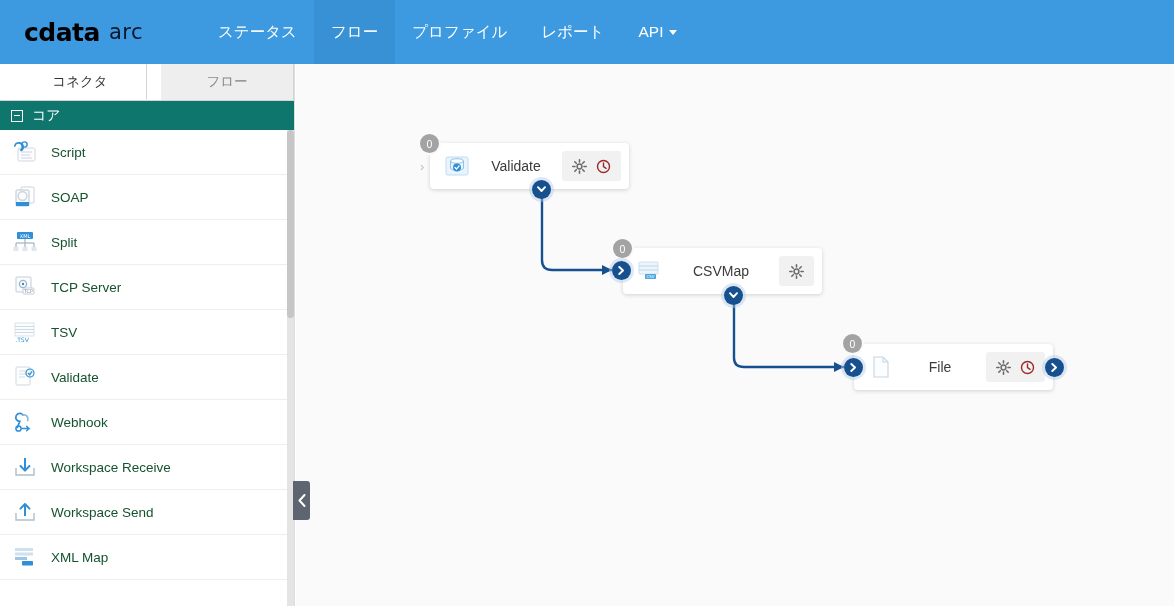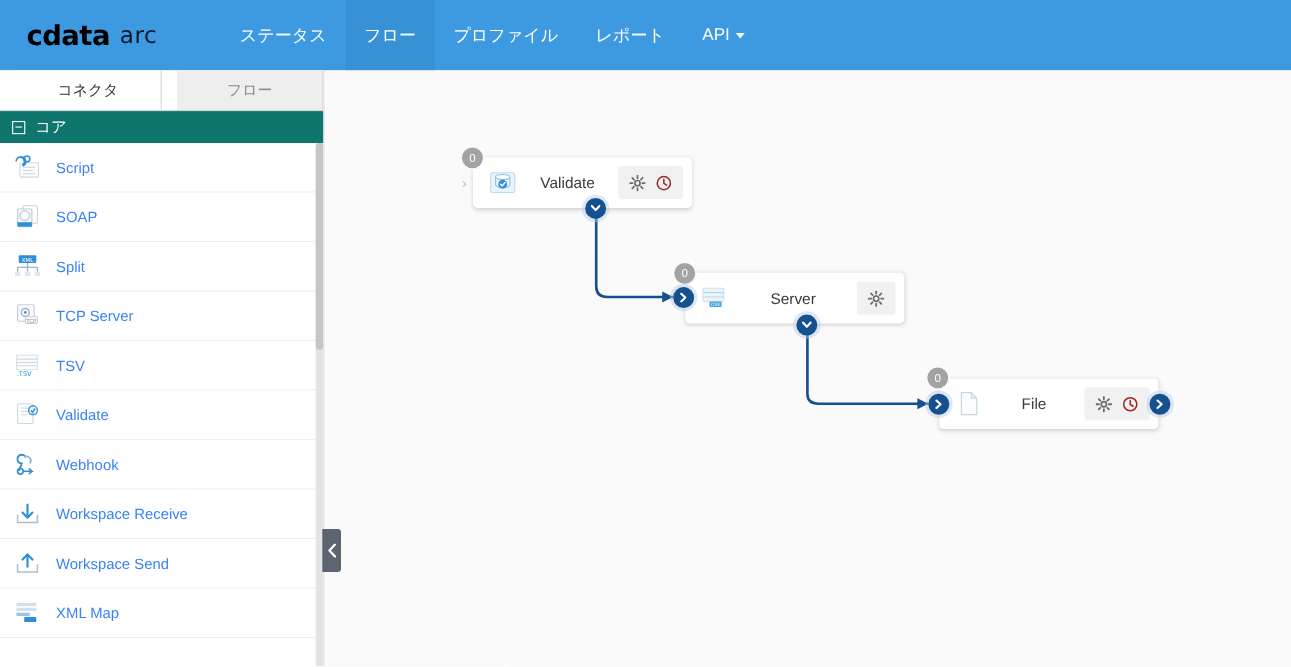--- a/index.html
+++ b/index.html
@@ -65,21 +65,21 @@
     content: ""; position: absolute; left: 2px; right: 2px; top: 4px;
     height: 1.4px; background: #ffffff;
   }
 
   .conn-list { height: 476px; overflow: hidden; position: relative; }
   .conn-item {
     height: 45px; display: flex; align-items: center;
     border-bottom: 1px solid #eeeeee; cursor: pointer; padding-left: 10px;
   }
   .conn-icon { width: 30px; height: 26px; flex: none; margin-right: 11px; }
-  .conn-label { font-size: 13.5px; color: #3b82f6; }
+  .conn-label { font-size: 13.5px; color: #14532d; }
 
   .side-scroll-track {
     position: absolute; top: 0; right: 0; width: 7px; height: 100%;
     background: #e4e4e4;
   }
   .side-scroll-thumb {
     position: absolute; top: 0; right: 0; width: 7px; height: 188px;
     background: #c6c6c6; border-radius: 4px;
   }
 
@@ -378,21 +378,21 @@
     <div class="node" style="left:327px; top:184px; width:199px;">
       <span class="node-icon">
         <svg viewBox="0 0 26 24" width="26" height="24">
           <rect x="2" y="3" width="19" height="12" rx="1" fill="#eef5fa" stroke="#cfe0ee" stroke-width="1"></rect>
           <line x1="2" y1="7" x2="21" y2="7" stroke="#b9d6ea" stroke-width="1"></line>
           <line x1="2" y1="11" x2="21" y2="11" stroke="#b9d6ea" stroke-width="1"></line>
           <rect x="8" y="15" width="11" height="5" rx="0.8" fill="#4aa6de"></rect>
           <text x="13.5" y="19.2" font-size="4" fill="#ffffff" text-anchor="middle" font-family="DejaVu Sans">CSV</text>
         </svg>
       </span>
-      <span class="node-title">Server</span>
+      <span class="node-title">CSVMap</span>
       <span class="node-actions">
         <span class="act">
           <svg viewBox="0 0 15 15" width="15" height="15">
             <circle cx="7.5" cy="7.5" r="2.4" fill="none" stroke="#6b6b6b" stroke-width="1.5"></circle>
             <g stroke="#6b6b6b" stroke-width="1.6" stroke-linecap="round">
               <line x1="7.5" y1="0.8" x2="7.5" y2="3"></line>
                 <line x1="7.5" y1="12" x2="7.5" y2="14.2"></line>
               <line x1="0.8" y1="7.5" x2="3" y2="7.5"></line>
                 <line x1="12" y1="7.5" x2="14.2" y2="7.5"></line>
               <line x1="2.8" y1="2.8" x2="4.3" y2="4.3"></line>

